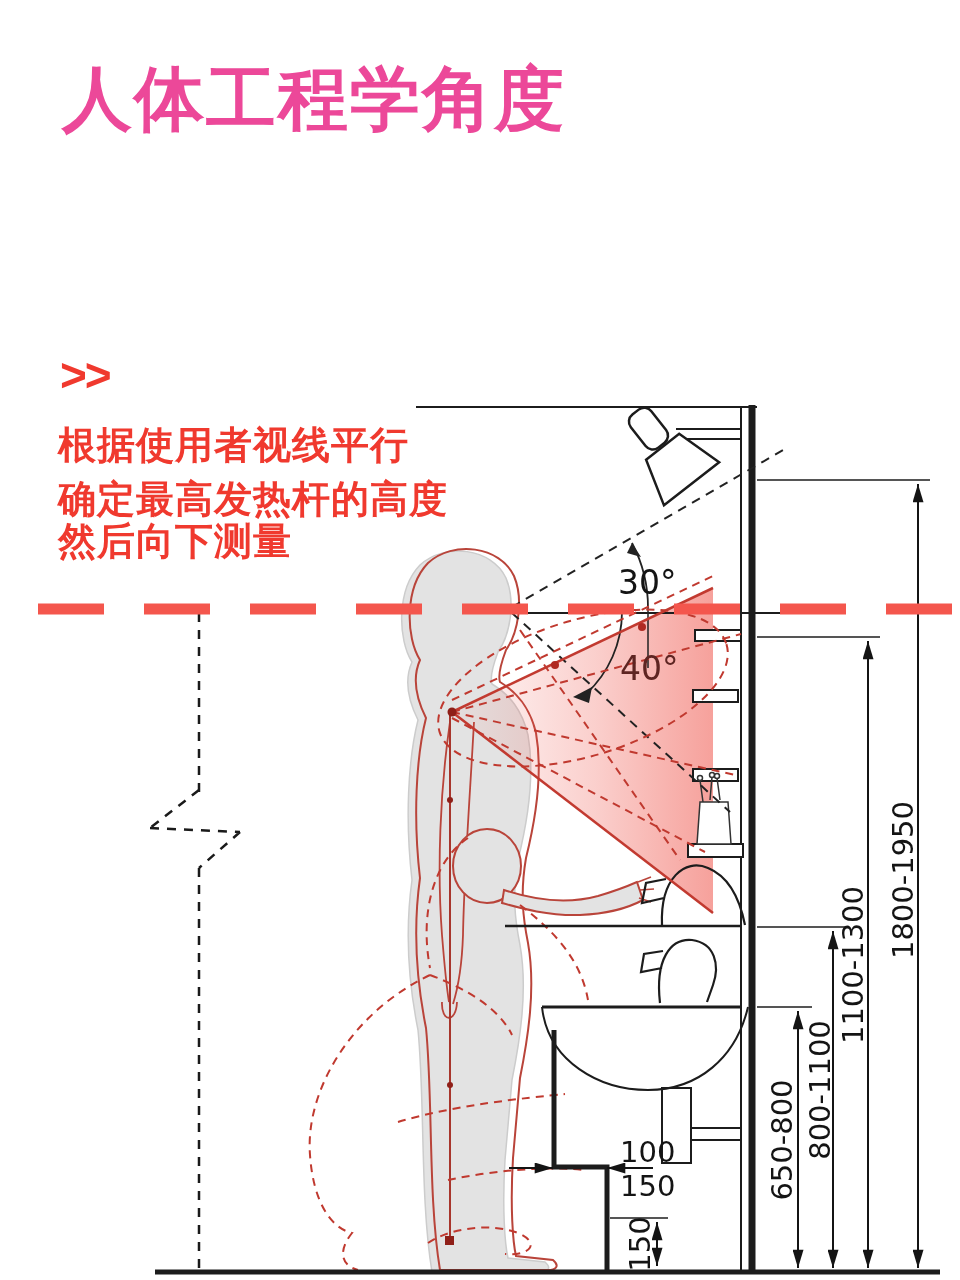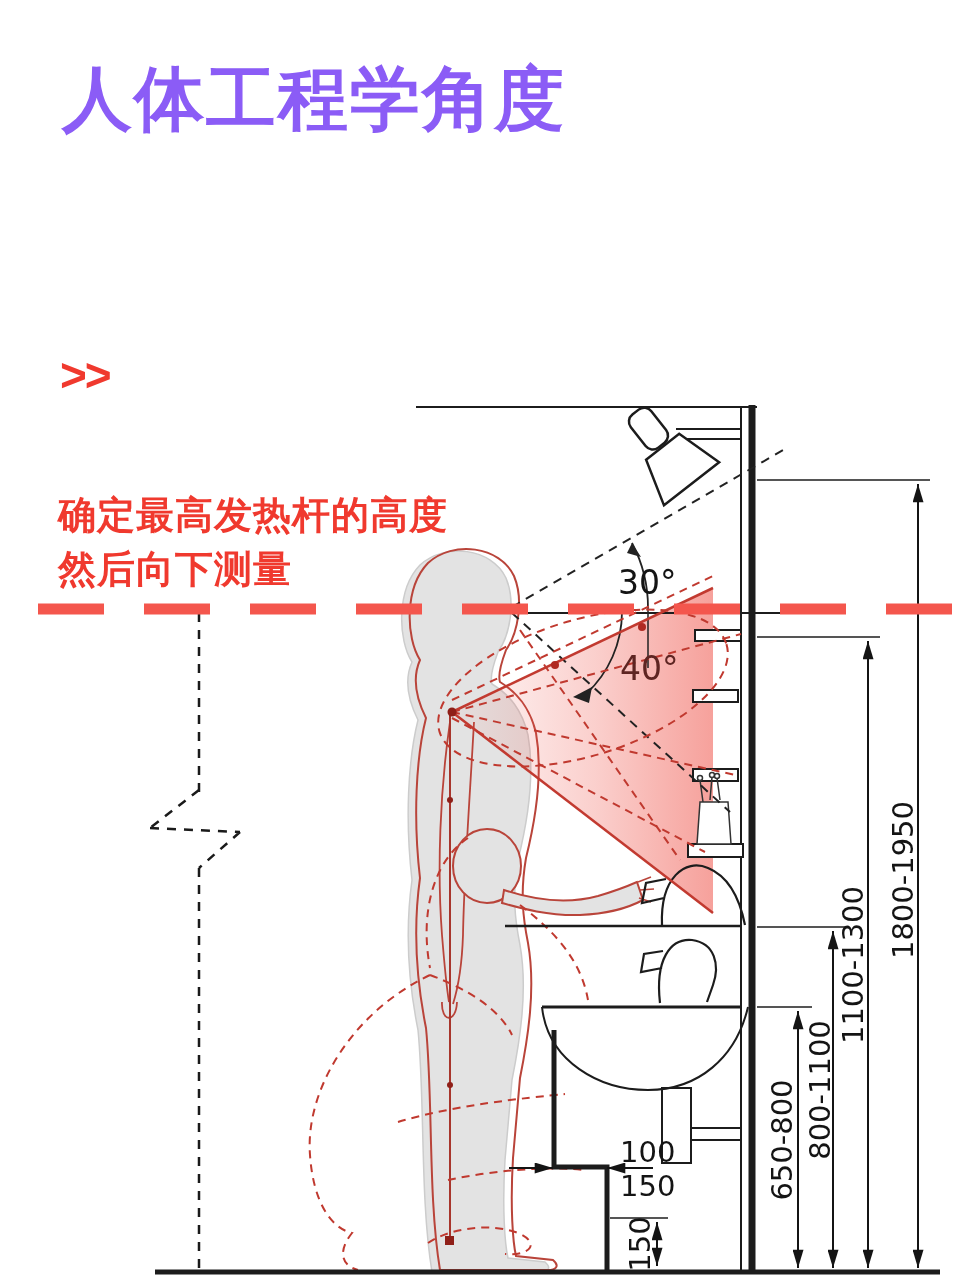--- a/index.html
+++ b/index.html
@@ -1,43 +1,44 @@
 <!DOCTYPE html>
 <html><head>
 <meta charset="utf-8">
 <style>
   html,body{margin:0;padding:0;background:#ffffff;}
   body{width:960px;height:1280px;position:relative;overflow:hidden;
        font-family:"Liberation Sans","DejaVu Sans",sans-serif;}
   .stage{position:absolute;inset:0;width:960px;height:1280px;}
-  .title-block{position:absolute;left:62px;top:52px;color:#8b5cf6;
+  .title-block{position:absolute;left:62px;top:52px;color:#ec4899;
        font-weight:900;font-size:70px;line-height:1.37;letter-spacing:2px;
        font-family:"Liberation Sans","DejaVu Sans",sans-serif;}
   .callout-marker{position:absolute;left:60px;top:348px;color:#f0392e;
        font-weight:900;font-size:46px;letter-spacing:-2px;}
   .callout-line{position:absolute;left:58px;color:#f0392e;font-weight:800;
        font-size:38px;letter-spacing:1px;white-space:nowrap;}
-  .cl1{top:420px;} .cl2{top:490px;text-align:center;} .cl3{top:544px;}
+  .cl1{top:420px;} .cl2{top:474px;text-align:center;} .cl3{top:516px;}
   svg text{font-family:"DejaVu Sans","Liberation Sans",sans-serif;}
   .dim-label{font-size:29px;fill:#141414;}
   .angle-label{font-size:33px;fill:#141414;}
   .angle-label.low{fill:#5e2522;}
 </style>
 </head>
 <body>
 
 <div class="stage">
 
   
   <div class="title-block">
     <div>人体工程学角度</div>
   </div>
 
   
   <div class="callout-marker">&gt;&gt;</div>
+  <div class="callout-line cl1">根据使用者视线平行</div>
   <div class="callout-line cl2">确定最高发热杆的高度</div>
   <div class="callout-line cl3">然后向下测量</div>
 
   
   <svg width="960" height="1280" viewBox="0 0 960 1280">
     <defs>
       <marker id="dimA" viewBox="0 0 10 6" refX="10" refY="3" markerWidth="19" markerHeight="11" markerUnits="userSpaceOnUse" orient="auto-start-reverse">
         <path d="M0,0 L10,3 L0,6 Z" fill="#141414"></path>
       </marker>
       <linearGradient id="coneGrad" x1="0" y1="0" x2="1" y2="0">

